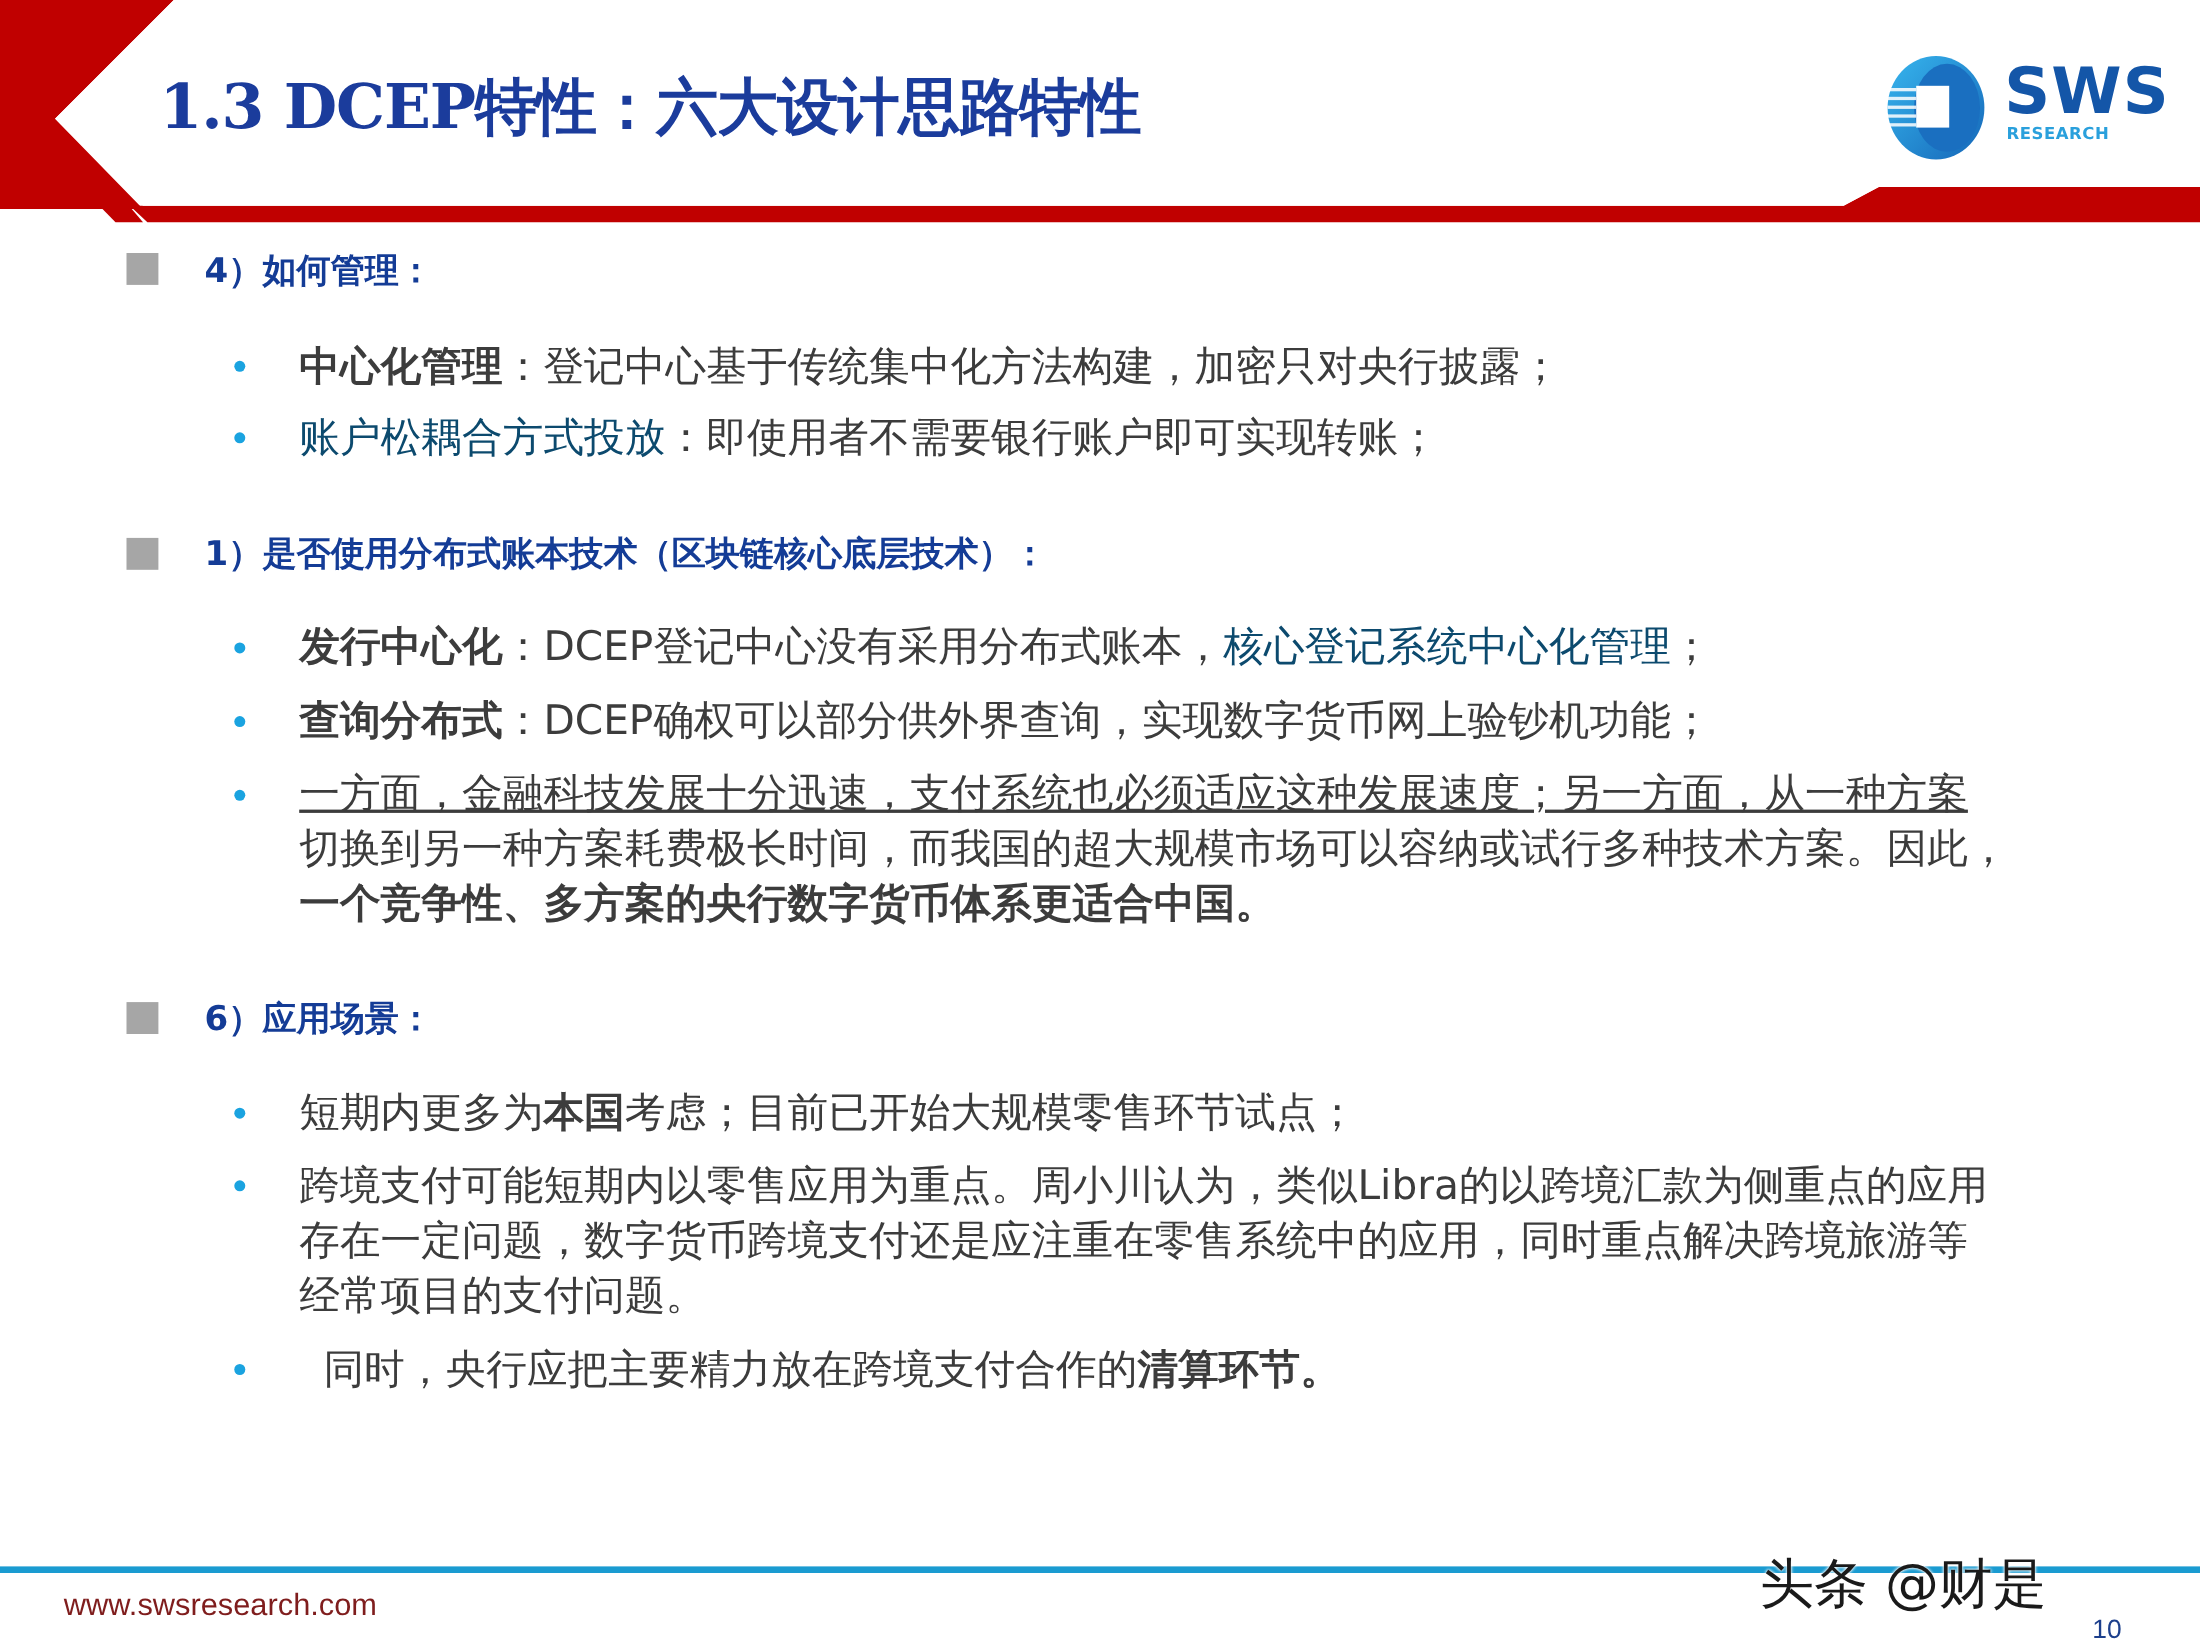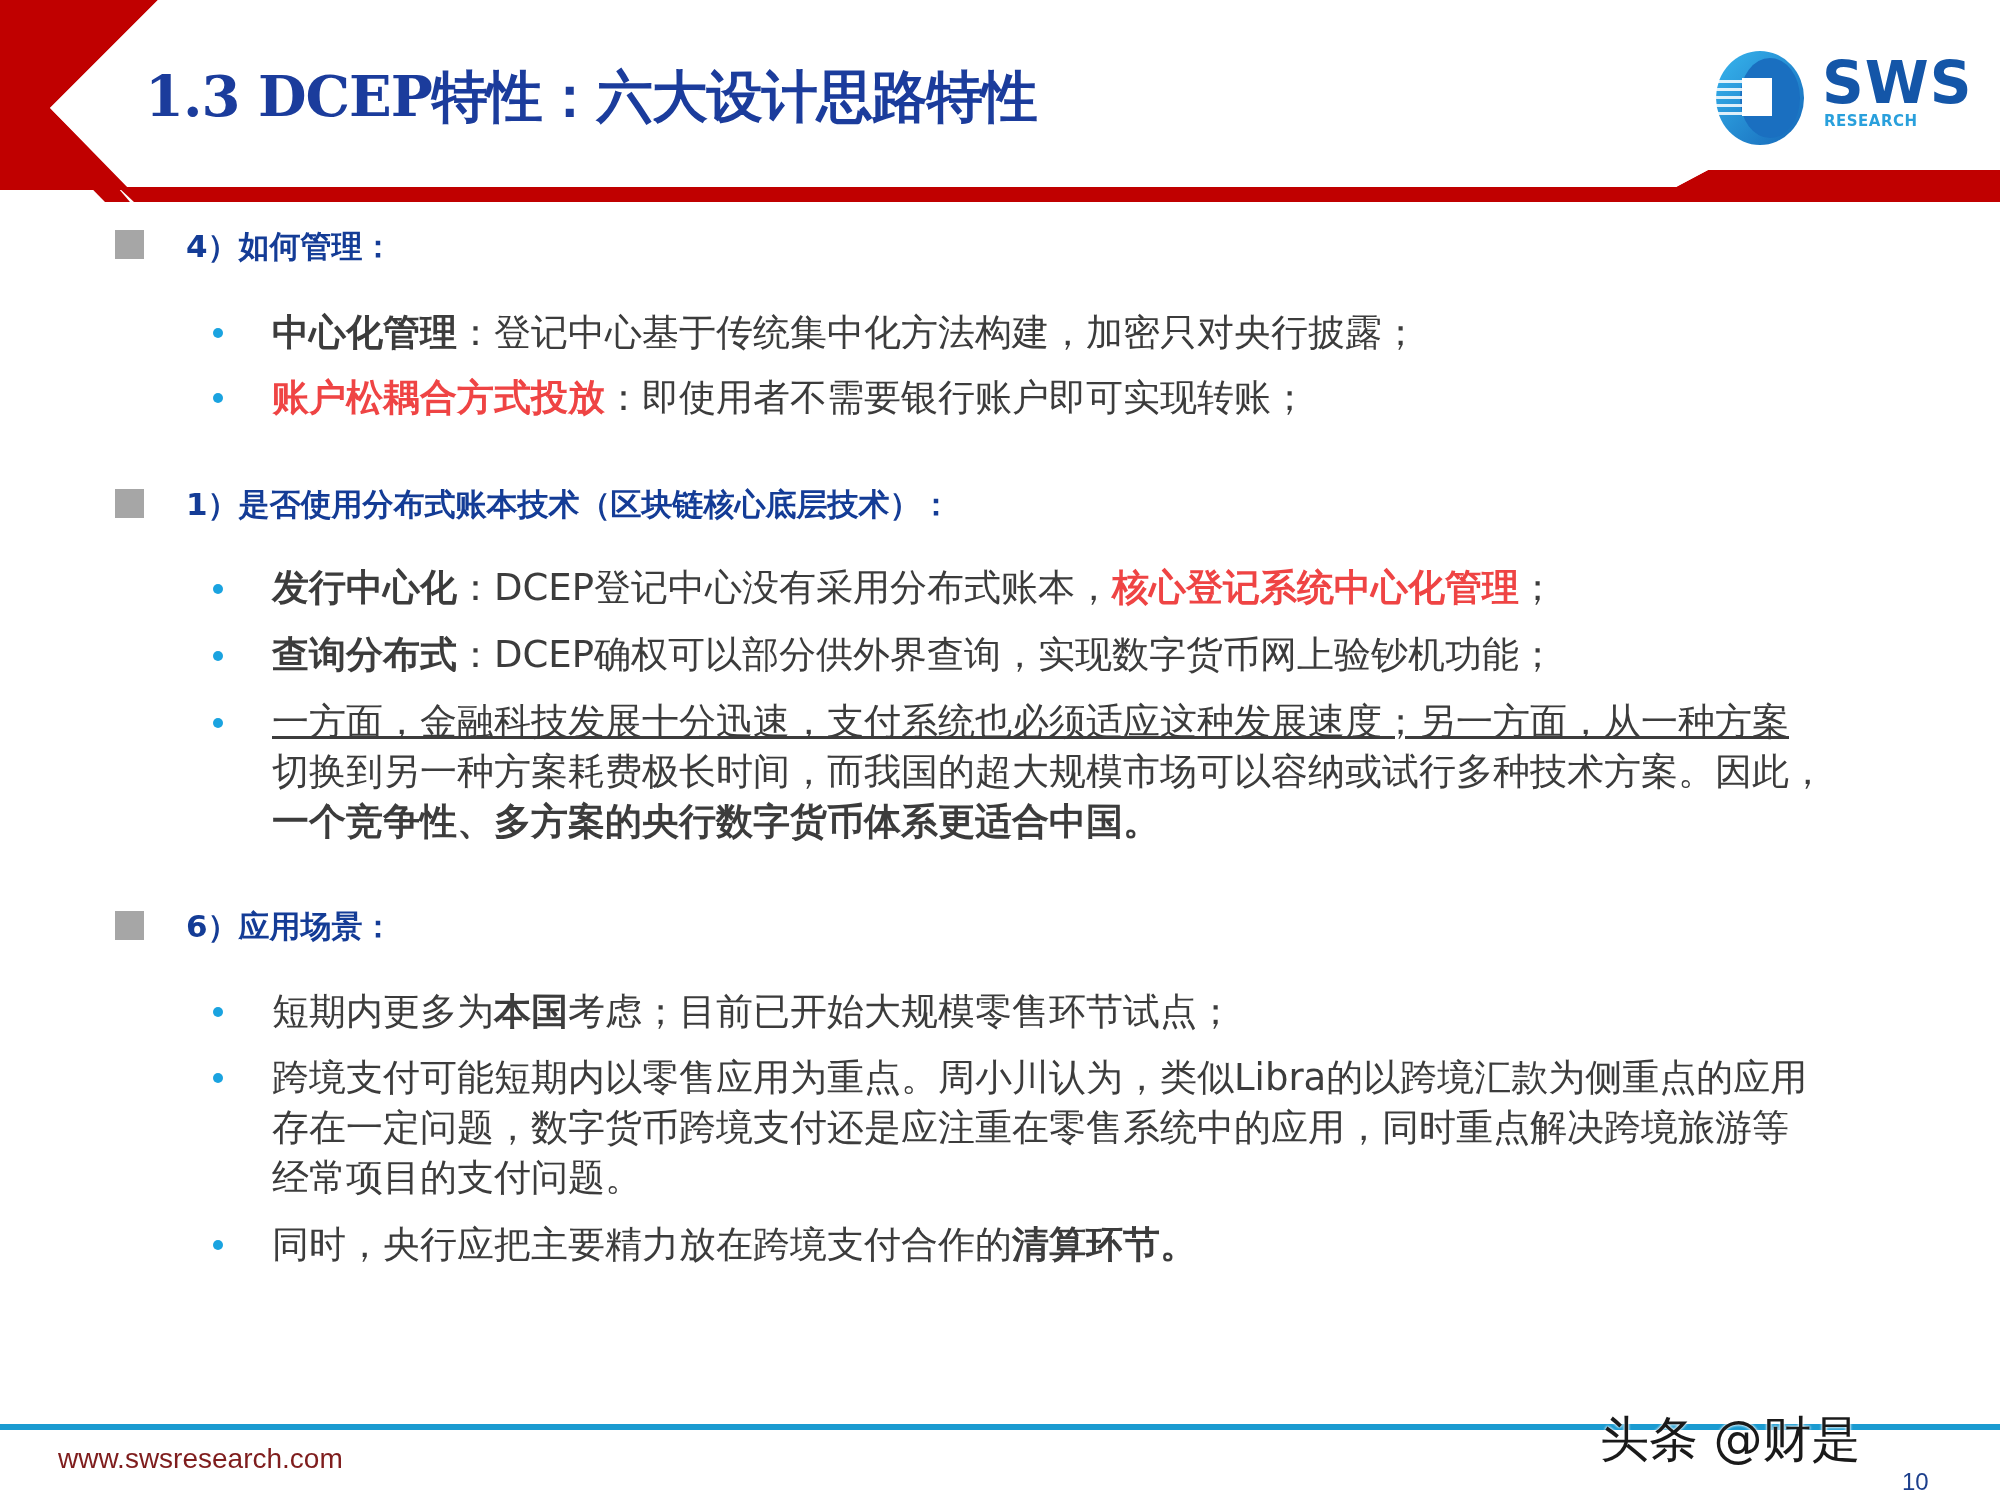--- a/index.html
+++ b/index.html
@@ -11,21 +11,21 @@
   .logo { position:absolute; left:1712px; top:48px; width:260px; height:100px; }
   .logo-text { position:absolute; left:110px; top:0px; font-family:"DejaVu Sans","Liberation Sans",sans-serif;
                font-weight:bold; font-size:58px; color:#1456a8; letter-spacing:1px; line-height:70px; }
   .logo-sub { position:absolute; left:112px; top:64px; font-family:"DejaVu Sans","Liberation Sans",sans-serif;
               font-weight:bold; font-size:15px; color:#2aa0dc; letter-spacing:0.5px; }
   .sq { position:absolute; left:115px; width:29px; height:29px; background:#a6a6a6; }
   .heading { position:absolute; left:186px; font-weight:bold; font-size:31px; color:#143c96; white-space:nowrap; line-height:56px; }
   .dot { position:absolute; left:213px; width:10px; height:10px; border-radius:50%; background:#1aa3e0; }
   .line { position:absolute; left:272px; font-size:37px; color:#3c3c3c; white-space:nowrap; line-height:50px; }
   .b { font-weight:bold; }
-  .red { color:#ef4444; font-weight:bold; }
+  .red { color:#0c4a6e; font-weight:normal; }
   .footer-line { position:absolute; left:0; top:1424px; width:2000px; height:6px; background:#1a9bd1; }
   .url { position:absolute; left:58px; top:1443px; font-size:28px; color:#7f1d1d; font-family:"Liberation Sans",sans-serif; }
   .pagenum { position:absolute; left:1902px; top:1468px; font-size:24px; color:#1c3f8c; font-family:"Liberation Sans",sans-serif; }
   .watermark { position:absolute; left:1600px; top:1407px; font-size:49px; color:#1a1a1a; font-family:"DejaVu Sans",sans-serif;
                text-shadow: 0 0 3px #fff, 0 0 3px #fff; white-space:nowrap; }
 </style>
 </head>
 <body>
 
 <svg id="header-art" viewBox="0 0 2000 210" width="2000" height="210">
@@ -111,20 +111,20 @@
   <span>跨境支付可能短期内以零售应用为重点。周小川认为，类似Libra的以跨境汇款为侧重点的应用</span>
 </div>
 <div class="line" style="top:1103px;">
   <span>存在一定问题，数字货币跨境支付还是应注重在零售系统中的应用，同时重点解决跨境旅游等</span>
 </div>
 <div class="line" style="top:1153px;">
   <span>经常项目的支付问题。</span>
 </div>
 
 <div class="dot" style="top:1240px;"></div>
-<div class="line" style="top:1220px;">
+<div class="line" style="top:1220px;margin-left:22px;">
   <span>同时，央行应把主要精力放在跨境支付合作的</span><span class="b">清算环节。</span>
 </div>
 
 <div class="footer-line"></div>
 <a class="url">www.swsresearch.com</a>
 <div class="pagenum">10</div>
 <div class="watermark">头条 @财是</div>
 
 </body></html>

